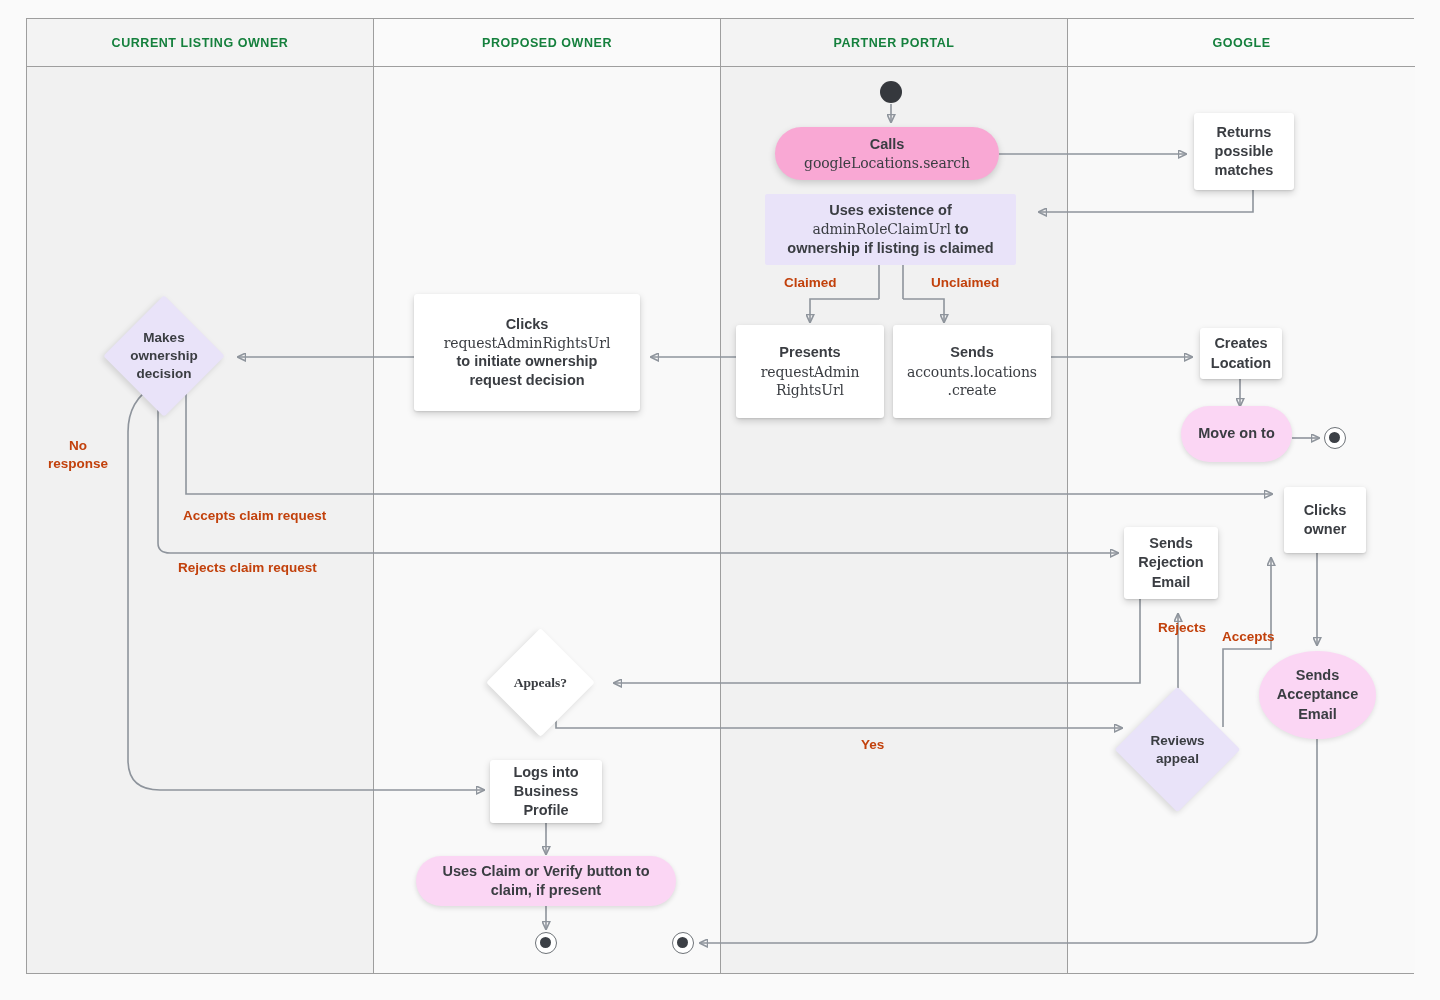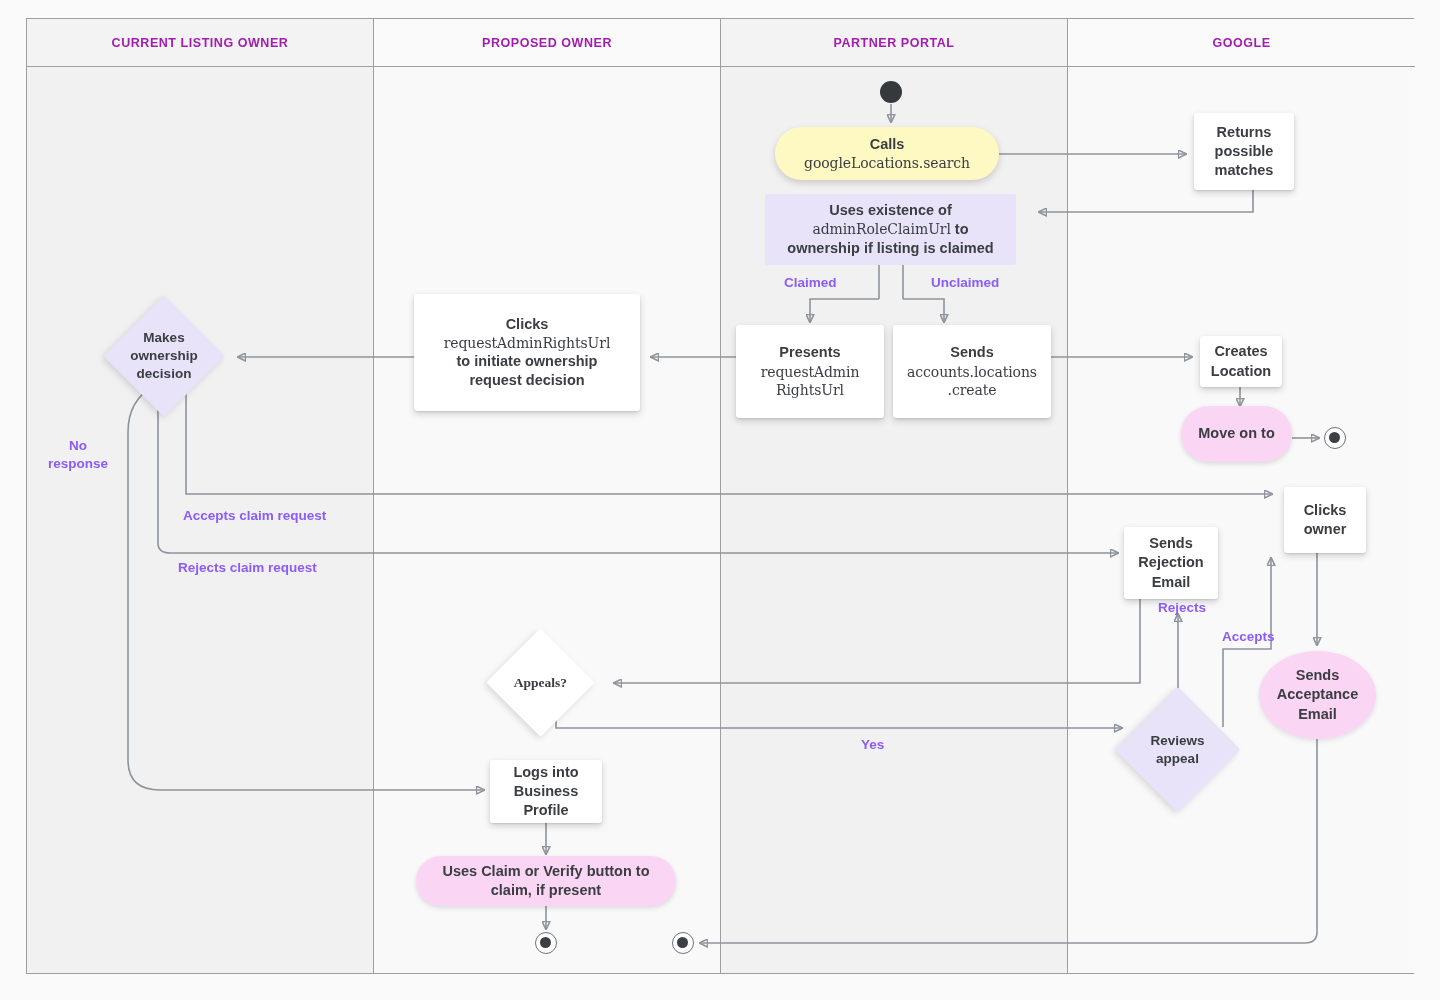--- a/index.html
+++ b/index.html
@@ -35,21 +35,21 @@
   .lane-col.shade-b { background: #f9f9f9; }
   .lane-head {
     position: absolute;
     top: 0; left: 0; right: 0;
     height: 48px;
     border-bottom: 1px solid #9e9e9e;
     display: flex; align-items: center; justify-content: center;
     font-size: 12.5px;
     font-weight: 700;
     letter-spacing: 0.55px;
-    color: #a21caf;
+    color: #15803d;
     text-transform: uppercase;
     background: rgba(255,255,255,0.18);
   }
 
   
   #wires {
     position: absolute;
     left: 0; top: 0;
     width: 1440px; height: 1000px;
     pointer-events: none;
@@ -74,21 +74,21 @@
     font-weight: 400;
     font-size: 14px;
     letter-spacing: -0.1px;
   }
   .n-rect {
     background: #ffffff;
     border-radius: 3px;
     box-shadow: 0 3px 7px rgba(0,0,0,0.17), 0 1px 2px rgba(0,0,0,0.10);
   }
   .n-pill-cyan {
-    background: #fef9c3;
+    background: #f9a8d4;
     border-radius: 999px;
     box-shadow: 0 3px 7px rgba(0,0,0,0.17);
   }
   .n-pill-pink {
     background: #fbd6f4;
     border-radius: 999px;
     box-shadow: 0 2px 5px rgba(0,0,0,0.13);
   }
   .n-ellipse-pink {
     background: #fbd6f4;
@@ -142,21 +142,21 @@
     width: 11px; height: 11px;
     border-radius: 50%;
     background: #3c4046;
   }
 
   
   .edge-label {
     position: absolute;
     font-size: 13.5px;
     font-weight: 700;
-    color: #8b5cf6;
+    color: #c2410c;
     line-height: 1.3;
     text-align: center;
     background: transparent;
     white-space: pre-line;
     padding: 0 3px;
   }
 </style>
 </head>
 <body>
 
@@ -255,21 +255,21 @@
     <span class="mono">requestAdmin</span>
     <span class="mono">RightsUrl</span>
   </div>
 
   <div class="node n-rect" style="left:893px;top:325px;width:158px;height:93px;flex-direction:column;">
     <span>Sends</span>
     <span class="mono">accounts.locations</span>
     <span class="mono">.create</span>
   </div>
 
-  <div class="node n-rect" style="left:1200px;top:328px;width:82px;height:51px;margin-top:8px;">
+  <div class="node n-rect" style="left:1200px;top:328px;width:82px;height:51px;">
     <span style="white-space:pre-line;">Creates
 Location</span>
   </div>
 
   <div class="node n-pill-pink" style="left:1181px;top:406px;width:111px;height:56px;">
     <span>Move on to</span>
   </div>
 
   <div class="node n-rect" style="left:414px;top:294px;width:226px;height:117px;flex-direction:column;">
     <span>Clicks</span>
@@ -323,17 +323,17 @@
     <span style="white-space:pre-line;">Uses Claim or Verify button to
 claim, if present</span>
   </div>
 
   <div class="edge-label" style="left:781px;top:274px;">Claimed</div>
   <div class="edge-label" style="left:928px;top:274px;">Unclaimed</div>
   <div class="edge-label" style="left:39px;top:437px;width:78px;">No
 response</div>
   <div class="edge-label" style="left:180px;top:507px;">Accepts claim request</div>
   <div class="edge-label" style="left:175px;top:559px;">Rejects claim request</div>
-  <div class="edge-label" style="left:1155px;top:599px;">Rejects</div>
+  <div class="edge-label" style="left:1155px;top:619px;">Rejects</div>
   <div class="edge-label" style="left:1219px;top:628px;">Accepts</div>
   <div class="edge-label" style="left:858px;top:736px;">Yes</div>
 
 </div>
 
 </body></html>

